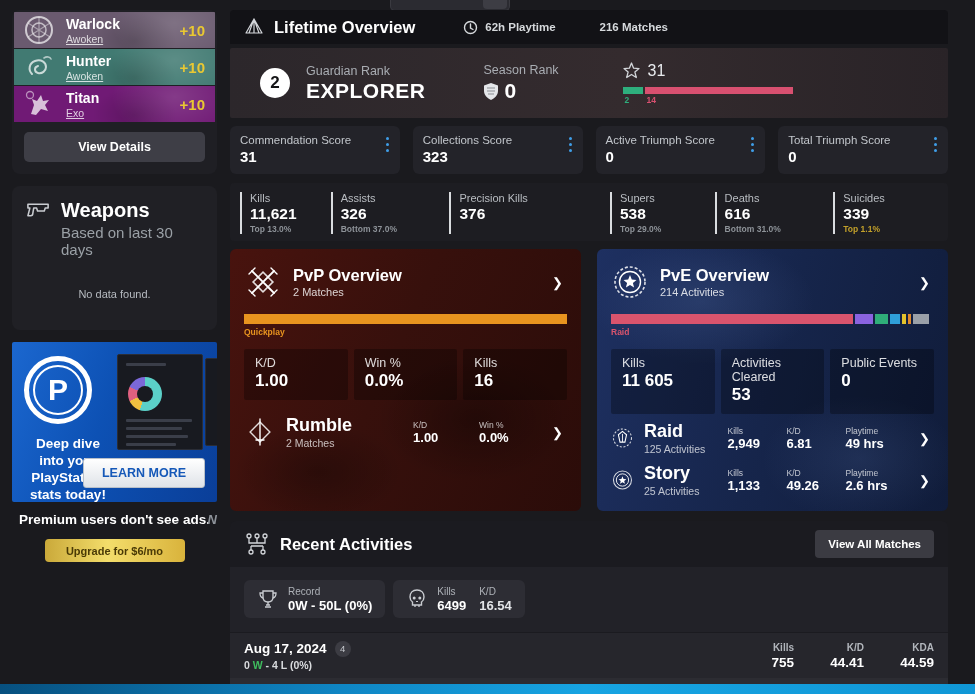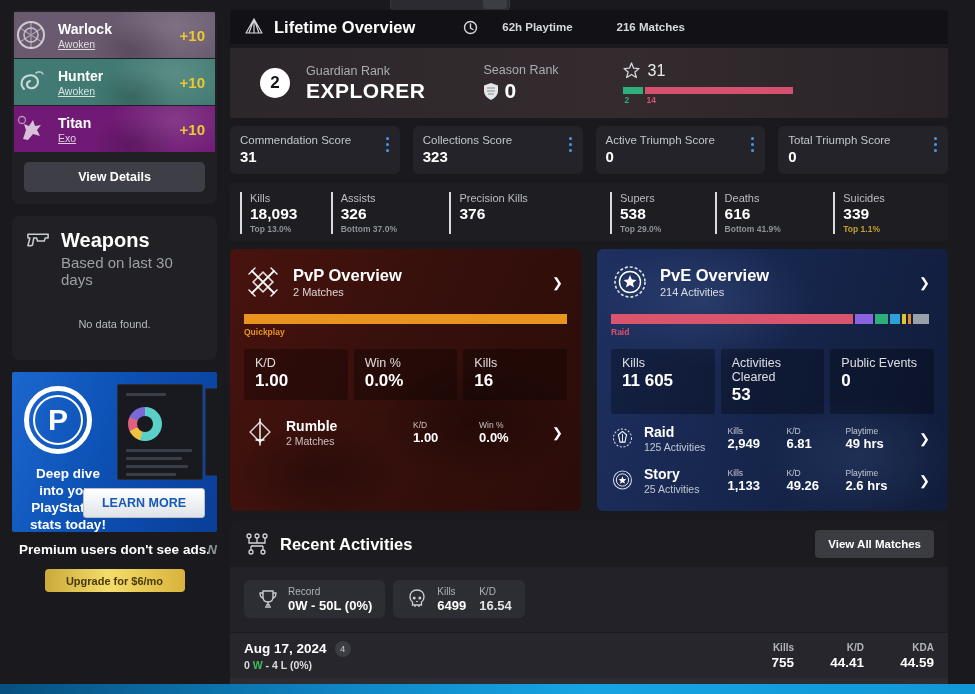--- a/index.html
+++ b/index.html
@@ -8,21 +8,21 @@
   .page { position:relative; width:975px; height:694px; background:#1a1a1e; }
 
   
   .top-pill { position:absolute; left:390px; top:0; width:120px; height:11px;
     background:#2b2b31; border-radius:0 0 5px 5px; border:1px solid #3a3a40; border-top:none; }
   .top-pill .pill-seg { position:absolute; right:2px; top:0; width:24px; height:9px; background:#3d3d44; border-radius:0 0 4px 4px; }
 
   
   .sidebar { position:absolute; left:12px; top:10px; width:205px; }
   .char-panel { background:#1f1f24; border-radius:8px; overflow:hidden; padding:2px 2px 12px; }
-  .char-row { position:relative; height:46px; display:flex; align-items:center; cursor:pointer; overflow:hidden; }
+  .char-row { position:relative; height:36px; display:flex; align-items:center; padding-left:8px; cursor:pointer; overflow:hidden; }
   .char-row + .char-row { margin-top:1px; }
   .char-row .tex { position:absolute; inset:0;
      background:radial-gradient(90px 60px at 80% 30%, rgba(255,255,255,.14), transparent 70%),
                 radial-gradient(60px 40px at 60% 80%, rgba(0,0,0,.18), transparent 70%); }
   .char-emblem { width:34px; height:34px; flex:0 0 34px; opacity:.85; z-index:1; }
   .char-info { margin-left:10px; z-index:1; }
   .char-name { font-weight:bold; font-size:14px; }
   .char-race { font-size:10.5px; color:rgba(255,255,255,.78); margin-top:1px;text-decoration:underline; }
   .char-boost { margin-left:auto; margin-right:10px; font-weight:bold; font-size:15px; color:#e9c832; z-index:1; }
   .view-details { display:block; width:calc(100% - 20px); margin:10px auto 0; height:30px;
@@ -57,21 +57,21 @@
   .nitro-icon { position:absolute; right:0px; top:0px; color:#8f949b; font-style:italic; font-weight:bold; font-size:13px; }
   .upgrade { display:block; margin:12px auto 0; width:140px; height:23px; border:none; border-radius:4px;
      background:linear-gradient(90deg,#caa93a,#f3dd6b 45%,#d9b33c); color:#4a3a06; font-weight:bold;
      font-size:11px; font-family:inherit; cursor:pointer; }
 
   
   .main { position:absolute; left:230px; top:10px; width:718px; }
   .main-header { display:flex; align-items:center; height:34px; background:#121216;
      border-radius:4px 4px 0 0; padding:0 14px; }
   .main-title { font-weight:bold; font-size:16.5px; margin-left:10px; }
-  .head-meta { display:flex; align-items:center; gap:24px; margin-left:48px; font-weight:bold; font-size:11.5px; color:#d6d9dc; }
+  .head-meta { display:flex; align-items:center; gap:7px; margin-left:48px; font-weight:bold; font-size:11.5px; color:#d6d9dc; }
   .head-meta.m2 { margin-left:44px; }
 
   .guardian { position:relative; margin-top:4px; height:70px; border-radius:2px; display:flex; align-items:center; padding:0 30px;
      background:linear-gradient(90deg,#2c272b,#342b2e 55%,#292327),
        radial-gradient(200px 80px at 86% 20%, rgba(90,50,50,.45), transparent 70%); background-blend-mode:normal; }
   .rank-circle { width:30px; height:30px; border-radius:50%; background:#fff; color:#141416;
      display:flex; align-items:center; justify-content:center; font-weight:bold; font-size:17px; flex:0 0 30px; }
   .rank-block { margin-left:16px; }
   .rank-label { font-size:12.5px; color:#a9adb3; }
   .rank-value { font-weight:bold; font-size:21px; letter-spacing:.5px; margin-top:1px; }
@@ -122,21 +122,21 @@
   .mode-bar { display:flex; height:10px; }
   .mode-bar .seg { height:100%; }
   .mode-bar .seg + .seg { margin-left:2px; }
   .mode-bar-label { font-size:8.5px; font-weight:bold; margin-top:3px; }
   .mode-stats { display:flex; gap:6px; margin-top:12px; }
   .mode-stat { flex:1; background:rgba(0,0,0,.30); padding:7px 11px 9px; border-radius:2px; }
   .mode-stat .lb { font-size:12.5px; color:rgba(255,255,255,.85); }
   .mode-stat .vl { font-weight:bold; font-size:17px; margin-top:1px; }
   .mode-row { display:flex; align-items:center; margin-top:14px; min-height:36px; }
   .mode-row .nm-wrap { margin-left:10px; width:102px; }
-  .mode-row .nm { font-weight:bold; font-size:14px; }
+  .mode-row .nm { font-weight:bold; font-size:18px; }
   .mode-row .nm.trunc { display:inline-block; border-bottom:1px dotted rgba(255,255,255,.6); }
   .mode-row .sb { font-size:10.5px; color:rgba(255,255,255,.72); margin-top:1px; }
   .mode-col { width:72px; }
   .mode-col.pt { width:80px; }
   .mode-col .lb { font-size:8.5px; color:rgba(255,255,255,.72); }
   .mode-col .vl { font-weight:bold; font-size:13px; }
   .pvp-rumble-cols { margin-left:auto; display:flex; gap:22px; }
   .pvp-rumble-cols .mode-col { width:auto; min-width:44px; }
   .mode-row .chev { margin-left:auto; }
   .pve-rows .mode-row { margin-top:6px; }
@@ -352,42 +352,42 @@
             <i></i>
             <i></i>
             <i></i>
           </div>
       </div>
     </div>
 
     <div class="stats-strip">
       <div class="stat-item">
         <div class="stat-label">Kills</div>
-        <div class="stat-value">18,093</div>
+        <div class="stat-value">11,621</div>
         <div class="stat-pct">Top 13.0%</div>
       </div>
       <div class="stat-item">
         <div class="stat-label">Assists</div>
         <div class="stat-value">326</div>
         <div class="stat-pct">Bottom 37.0%</div>
       </div>
       <div class="stat-item">
         <div class="stat-label">Precision Kills</div>
         <div class="stat-value">376</div>
         <div class="stat-pct"></div>
       </div>
       <div class="stat-item">
         <div class="stat-label">Supers</div>
         <div class="stat-value">538</div>
         <div class="stat-pct">Top 29.0%</div>
       </div>
       <div class="stat-item">
         <div class="stat-label">Deaths</div>
         <div class="stat-value">616</div>
-        <div class="stat-pct">Bottom 41.9%</div>
+        <div class="stat-pct">Bottom 31.0%</div>
       </div>
       <div class="stat-item">
         <div class="stat-label">Suicides</div>
         <div class="stat-value">339</div>
         <div class="stat-pct gold">Top 1.1%</div>
       </div>
     </div>
 
     <div class="mode-grid">
 

